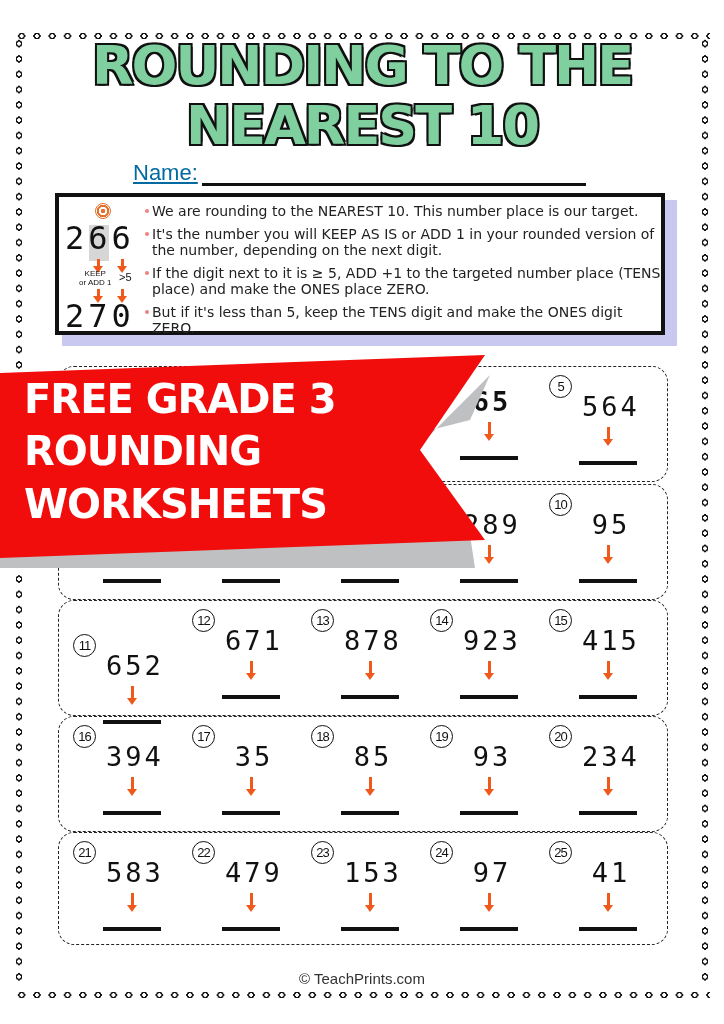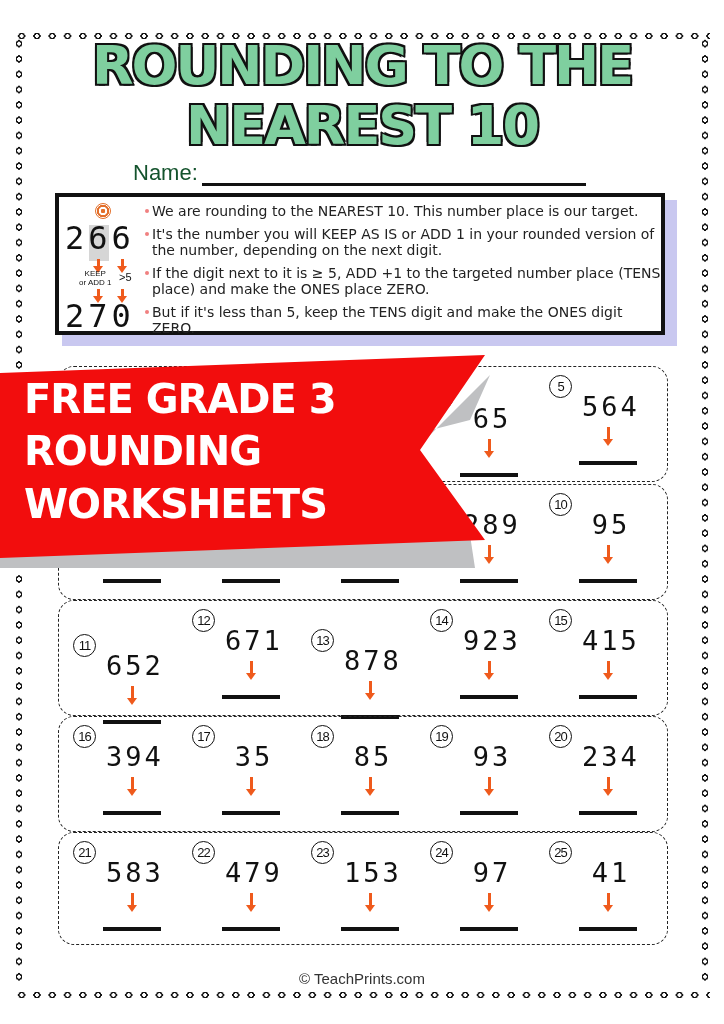--- a/index.html
+++ b/index.html
@@ -10,21 +10,21 @@
     background-image:radial-gradient(circle,#fff 0 1.6px,#111 1.7px 3.4px,transparent 3.5px);
     background-size:15.3px 10px;background-repeat:repeat-x;}
   .dots-v{position:absolute;top:36px;width:10px;height:950px;
     background-image:radial-gradient(circle,#fff 0 1.6px,#111 1.7px 3.4px,transparent 3.5px);
     background-size:10px 15.3px;background-repeat:repeat-y;}
   .title{position:absolute;left:0;width:724px;text-align:center;font-family:"DejaVu Sans",sans-serif;font-weight:bold;
     color:#7fcf9f;font-size:54px;letter-spacing:-2px;line-height:60px;
     -webkit-text-stroke:3px #111;paint-order:stroke fill;
     text-shadow:0 0 0 #111,2px 2px 0 #111,-2px -2px 0 #111,2px -2px 0 #111,-2px 2px 0 #111;}
   .name-row{position:absolute;left:133px;top:160px;display:flex;align-items:flex-end;}
-  .name-label{font-size:22px;color:#14532d;}
+  .name-label{font-size:22px;color:#0369a1;text-decoration:underline;}
   .name-line{width:384px;border-bottom:3px solid #111;margin-left:4px;height:22px;}
   .info-shadow{position:absolute;left:62px;top:200px;width:615px;height:146px;background:#c9c8f0;}
   .info{position:absolute;left:55px;top:193px;width:610px;height:142px;border:4px solid #111;background:#fff;box-sizing:border-box;}
   .ex-target{position:absolute;left:36px;top:6px;width:16px;height:16px;border-radius:50%;
     background:radial-gradient(circle,#e36f2a 0 2px,#fff 2.5px 4px,#e36f2a 4.5px 6px,#fff 6.5px);border:1.5px solid #e36f2a;box-sizing:border-box;}
   .ex-num{position:absolute;left:6px;font-family:"DejaVu Sans Mono",monospace;font-size:32px;letter-spacing:4px;color:#111;}
   .ex-hl{position:absolute;left:30px;top:28px;width:20px;height:36px;background:#d6d6d6;}
   .arr{position:absolute;width:3px;background:#ef5a1c;}
   .arr::after{content:"";position:absolute;left:-4px;bottom:-6px;border-left:5.5px solid transparent;border-right:5.5px solid transparent;border-top:7px solid #ef5a1c;}
   .ex-keep{position:absolute;left:20px;top:72px;font-size:8px;line-height:9px;text-align:center;color:#111;}
@@ -98,21 +98,21 @@
           <div class="num"></div>
           <div class="arr"></div>
           <div class="ans"></div>
         </div>
         <div class="cell" style="left: 252px; top: 8px;">
           <div class="badge">3</div>
           <div class="num"></div>
           <div class="arr"></div>
           <div class="ans"></div>
         </div>
-        <div class="cell" style="left: 371px; top: 20px;">
+        <div class="cell" style="left: 371px; top: 3px; font-weight: bold;">
           <div class="badge">4</div>
           <div class="num">65</div>
           <div class="arr"></div>
           <div class="ans"></div>
         </div>
         <div class="cell" style="left: 490px; top: 8px;">
           <div class="badge">5</div>
           <div class="num">564</div>
           <div class="arr"></div>
           <div class="ans"></div>
@@ -156,21 +156,21 @@
           <div class="num">652</div>
           <div class="arr"></div>
           <div class="ans"></div>
         </div>
         <div class="cell" style="left: 133px; top: 8px;">
           <div class="badge">12</div>
           <div class="num">671</div>
           <div class="arr"></div>
           <div class="ans"></div>
         </div>
-        <div class="cell" style="left: 252px; top: 8px; margin-top: 20px;">
+        <div class="cell" style="left: 252px; top: 8px;">
           <div class="badge">13</div>
           <div class="num">878</div>
           <div class="arr"></div>
           <div class="ans"></div>
         </div>
         <div class="cell" style="left: 371px; top: 8px;">
           <div class="badge">14</div>
           <div class="num">923</div>
           <div class="arr"></div>
           <div class="ans"></div>

